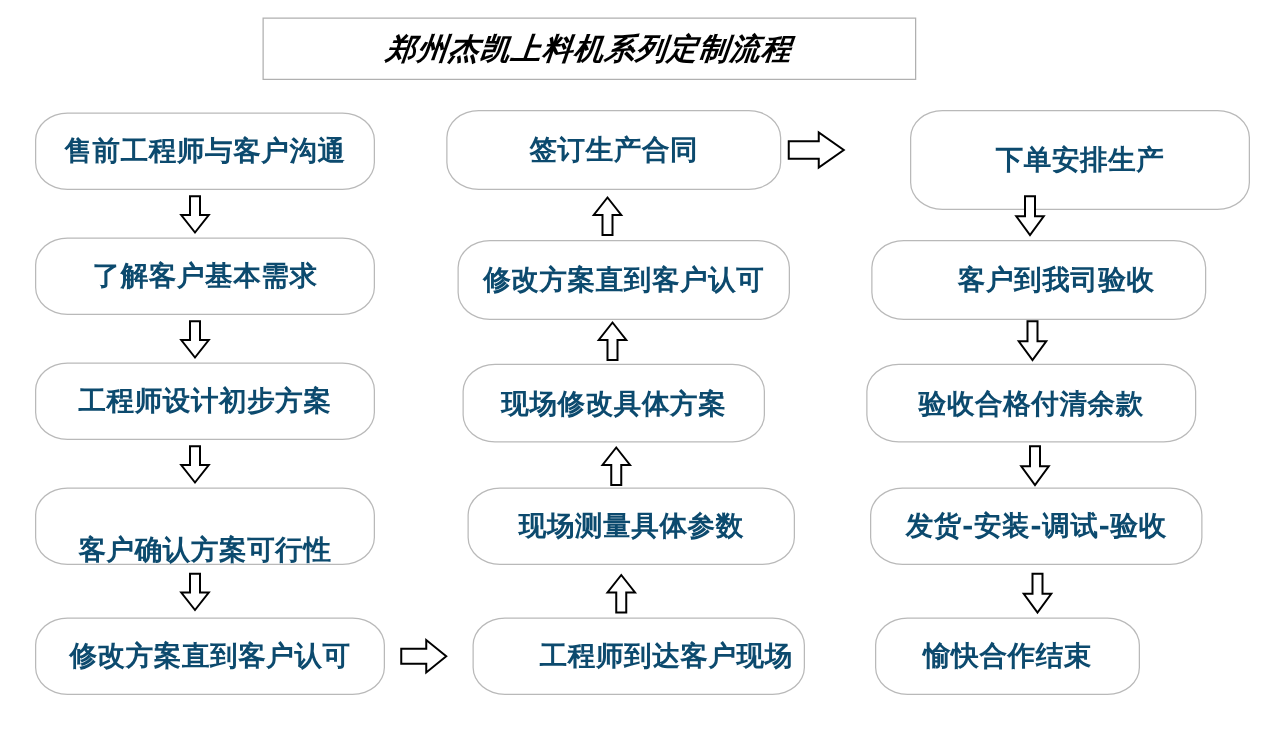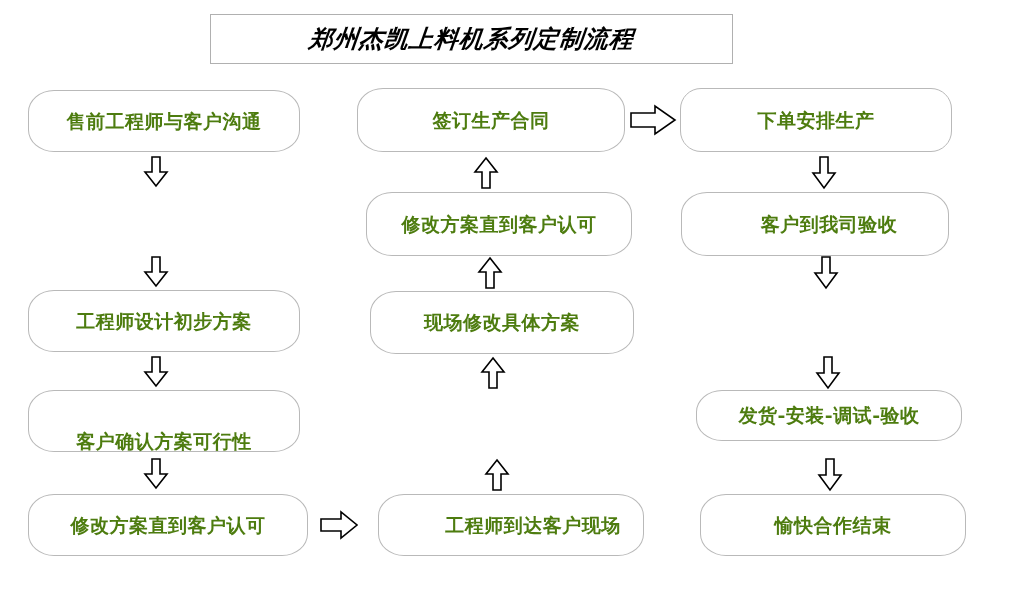--- a/index.html
+++ b/index.html
@@ -55,23 +55,23 @@
     box-sizing: border-box;
     border: 1px solid #b9b9b9;
     border-radius: 26px / 22px;
     background: #ffffff;
     display: flex;
     align-items: center;
     justify-content: center;
   }
   .node-label {
     font-family: "DejaVu Serif", serif;
-    font-size: 19px;
+    font-size: 22px;
     font-weight: 600;
-    color: #4d7c0f;
+    color: #0c4a6e;
     white-space: nowrap;
     letter-spacing: 0.5px;
     line-height: 1;
   }
 
   
   .arrow {
     position: absolute;
   }
   .arrow svg { display: block; overflow: visible; }
@@ -88,20 +88,23 @@
 <div id="diagram-canvas">
 
   <div class="title-box">
     <span class="title-text">郑州杰凯上料机系列定制流程</span>
   </div>
 
   <div class="node" style="left:28px; top:90px; width:272px; height:62px;">
     <span class="node-label">售前工程师与客户沟通</span>
   </div>
 
+  <div class="node" style="left:28px; top:190px; width:272px; height:62px;">
+    <span class="node-label">了解客户基本需求</span>
+  </div>
 
   <div class="node" style="left:28px; top:290px; width:272px; height:62px;">
     <span class="node-label">工程师设计初步方案</span>
   </div>
 
   <div class="node" style="left:28px; top:390px; width:272px; height:62px;align-items:flex-end;">
     <span class="node-label">客户确认方案可行性</span>
   </div>
 
   <div class="node" style="left:28px; top:494px; width:280px; height:62px;">
@@ -109,43 +112,49 @@
   </div>
 
   <div class="node" style="left:357px; top:88px; width:268px; height:64px;">
     <span class="node-label">签订生产合同</span>
   </div>
 
   <div class="node" style="left:366px; top:192px; width:266px; height:64px;">
     <span class="node-label">修改方案直到客户认可</span>
   </div>
 
-  <div class="node" style="left:370px; top:291px; width:264px; height:63px;">
+  <div class="node" style="left:370px; top:291px; width:242px; height:63px;">
     <span class="node-label">现场修改具体方案</span>
   </div>
 
+  <div class="node" style="left:374px; top:390px; width:262px; height:62px;">
+    <span class="node-label">现场测量具体参数</span>
+  </div>
 
   <div class="node" style="left:378px; top:494px; width:266px; height:62px;padding-left:44px;">
     <span class="node-label">工程师到达客户现场</span>
   </div>
 
-  <div class="node" style="left:680px; top:88px; width:272px; height:64px;border-radius:21px;">
+  <div class="node" style="left:728px; top:88px; width:272px; height:80px;">
     <span class="node-label">下单安排生产</span>
   </div>
 
-  <div class="node" style="left:681px; top:192px; width:268px; height:64px;padding-left:28px;">
+  <div class="node" style="left:697px; top:192px; width:268px; height:64px;padding-left:28px;">
     <span class="node-label">客户到我司验收</span>
   </div>
 
-
-  <div class="node" style="left:696px; top:390px; width:266px; height:51px;">
+  <div class="node" style="left:693px; top:291px; width:264px; height:63px;">
+    <span class="node-label">验收合格付清余款</span>
+  </div>
+
+  <div class="node" style="left:696px; top:390px; width:266px; height:62px;">
     <span class="node-label">发货-安装-调试-验收</span>
   </div>
 
-  <div class="node" style="left:700px; top:494px; width:266px; height:62px;">
+  <div class="node" style="left:700px; top:494px; width:212px; height:62px;">
     <span class="node-label">愉快合作结束</span>
   </div>
 
   <div class="arrow" style="left:142px; top:156px;">
     <svg width="28" height="32" viewBox="0 0 28 32">
       <polygon points="10,1 18,1 18,16 25,16 14,30 3,16 10,16"></polygon>
     </svg>
   </div>
 
   <div class="arrow" style="left:142px; top:256px;">

